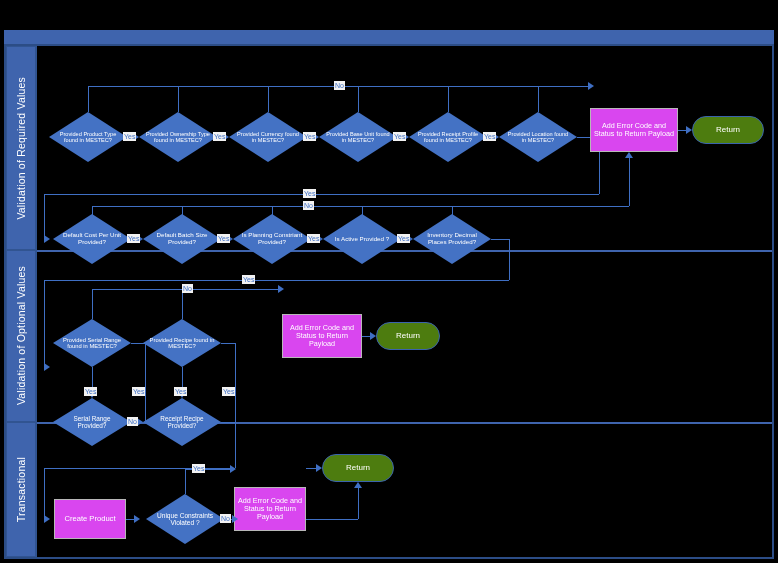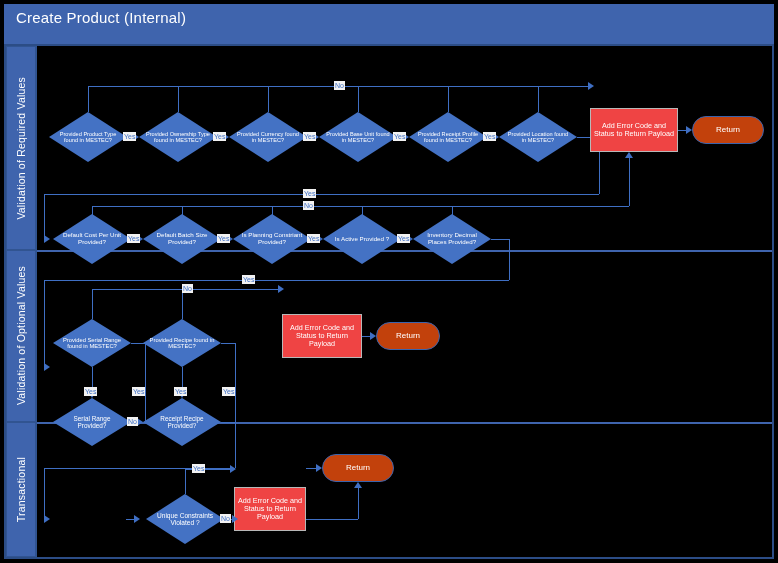--- a/index.html
+++ b/index.html
@@ -28,40 +28,39 @@
   .lane-sep{position:absolute;left:0;width:766px;height:0;border-top:2px solid #3f64ad;}
 
   
   .node{position:absolute;box-sizing:border-box;color:#ffffff;text-align:center;
     display:flex;align-items:center;justify-content:center;line-height:1.12;}
   .diamond{background:transparent;}
   .diamond .dm{position:absolute;left:0;top:0;width:100%;height:100%;
     background:#4472c4;clip-path:polygon(50% 0,100% 50%,50% 100%,0 50%);}
   .diamond .txt{position:relative;z-index:2;padding:0 6px;}
 
-  .rect{background:#ef4444;border:1px solid #b8b8b8;}
-  .pill{background:#c2410c;border:1px solid #3a63ad;border-radius:22px;}
+  .rect{background:#d946ef;border:1px solid #b8b8b8;}
+  .pill{background:#4d7c0f;border:1px solid #3a63ad;border-radius:22px;}
 
   
   .h{position:absolute;height:0;border-top:1.5px solid #3f6fc4;}
   .v{position:absolute;width:0;border-left:1.5px solid #3f6fc4;}
   .arr{position:absolute;width:0;height:0;}
   .arr-r{border-top:4px solid transparent;border-bottom:4px solid transparent;border-left:6px solid #3f6fc4;}
   .arr-u{border-left:4px solid transparent;border-right:4px solid transparent;border-bottom:6px solid #3f6fc4;}
   .arr-d{border-left:4px solid transparent;border-right:4px solid transparent;border-top:6px solid #3f6fc4;}
 
   .elabel{position:absolute;background:#f2f2f2;color:#3f6fc4;font-size:7px;
     padding:0 1px;line-height:9px;height:9px;z-index:5;white-space:nowrap;}
 </style>
 </head>
 <body>
 
 <div id="page">
 
-  <div id="title-bar">Create Product (Internal)</div>
   <div id="title-strip"></div>
 
   <div id="canvas">
 
     <div class="lane" style="top:0px;height:204px;">
       <div class="lane-label">
         <span>Validation of Required Values</span>
       </div>
       <div class="lane-body"></div>
     </div>
@@ -261,20 +260,23 @@
 
     <div class="node rect" style="left:276px;top:268px;width:80px;height:44px;font-size:7.2px;padding:0 3px;">
       <span>Add Error Code and Status to Return Payload</span>
     </div>
     <div class="h" style="left:356px;top:290px;width:8px;"></div>
     <div class="arr arr-r" style="left:364px;top:286px;"></div>
     <div class="node pill" style="left:370px;top:276px;width:64px;height:28px;font-size:8px;">
       <span>Return</span>
     </div>
 
+    <div class="node rect" style="left:48px;top:453px;width:72px;height:40px;font-size:7.6px;">
+      <span>Create Product</span>
+    </div>
 
     <div class="h" style="left:120px;top:473px;width:8px;"></div>
     <div class="arr arr-r" style="left:128px;top:469px;"></div>
 
     <div class="node diamond" style="left:140px;top:448px;width:78px;height:50px;font-size:6.6px;">
       <div class="dm"></div>
       <div class="txt">Unique Constraints Violated ?</div>
     </div>
 
     <div class="v" style="left:179px;top:423px;height:25px;"></div>

